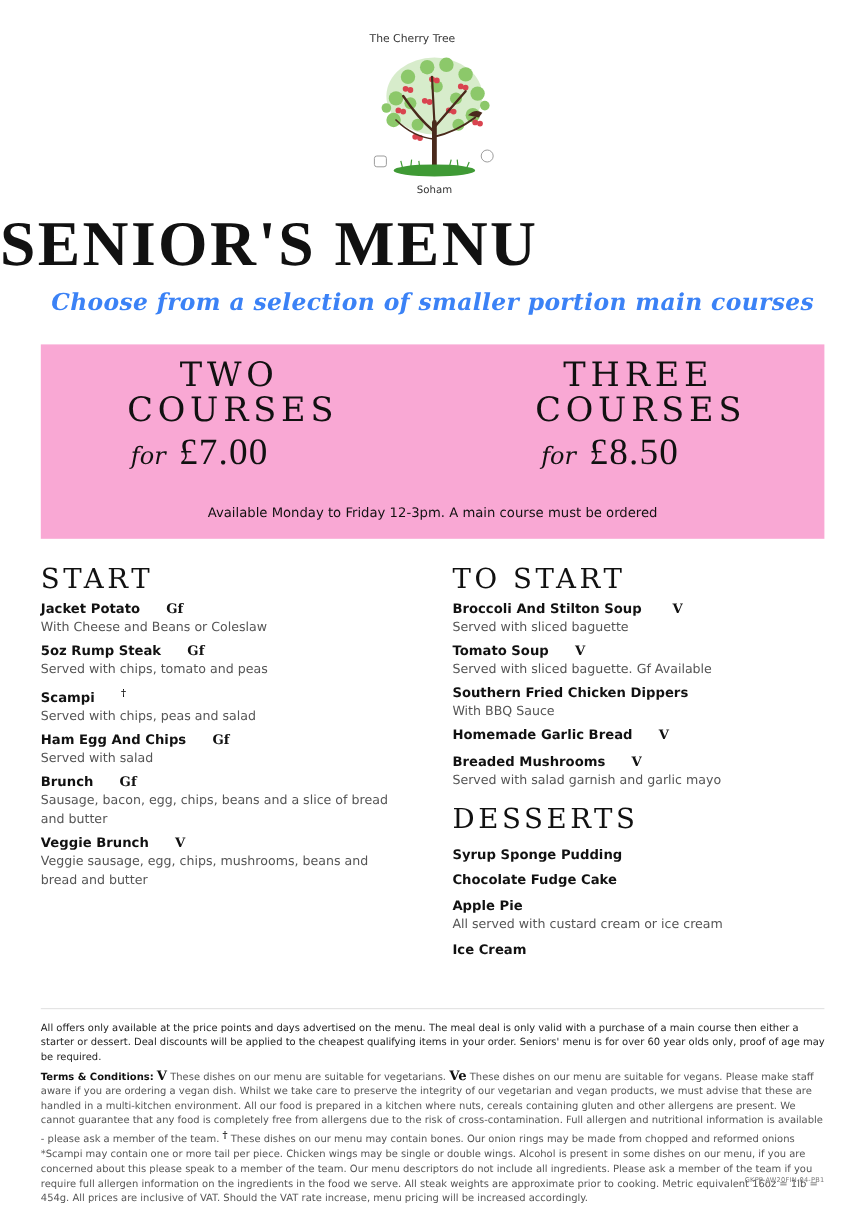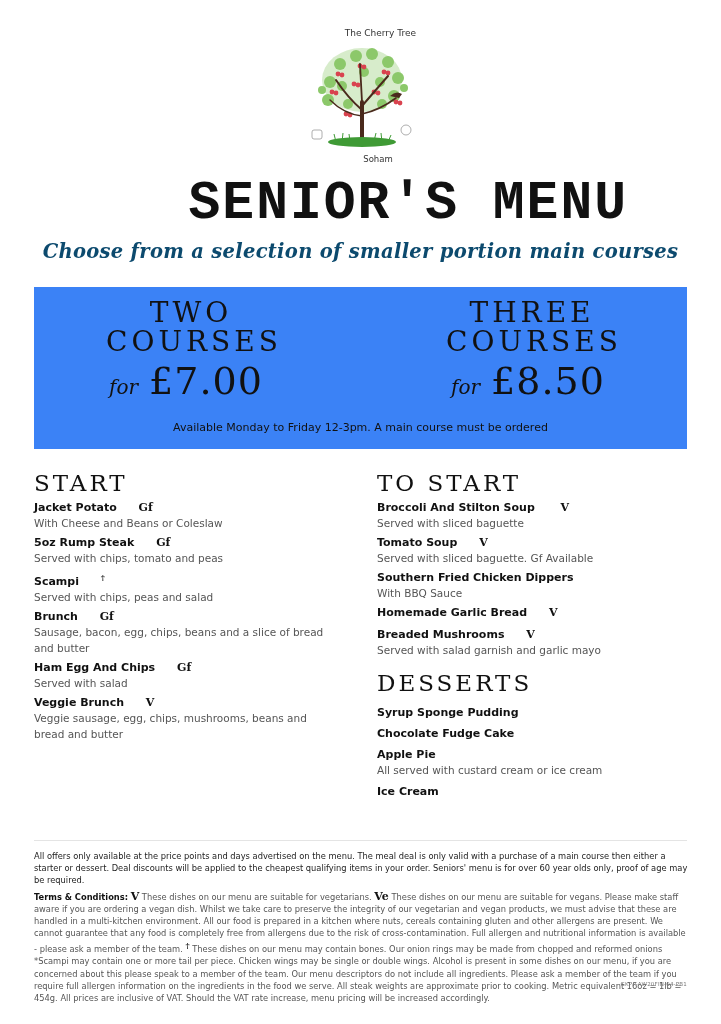--- a/index.html
+++ b/index.html
@@ -1,32 +1,32 @@
 <!DOCTYPE html>
 <html><head>
 <meta charset="utf-8">
 <style>
   * { box-sizing: border-box; margin: 0; padding: 0; }
   html, body { width: 721px; height: 1024px; background: #ffffff; overflow: hidden; }
   body { position: relative; font-family: "DejaVu Sans", sans-serif; color: #1a1a1a; }
 
   .logo { position: absolute; left: 308px; top: 28px; width: 108px; height: 136px; }
-  .logo-title { position: absolute; top: 0; left: 0; width: 100%; text-align: right; font-family: "DejaVu Sans", sans-serif; font-size: 9px; color: #333; }
-  .logo-foot { position: absolute; bottom: 0; left: 16px; width: 100%; text-align: center; font-family: "DejaVu Sans", sans-serif; font-size: 8.5px; color: #333; }
+  .logo-title { position: absolute; top: 0; left: 0; width: 100%; text-align: left; font-family: "DejaVu Sans", sans-serif; font-size: 9px; color: #333; }
+  .logo-foot { position: absolute; bottom: 0; left: 0; width: 100%; text-align: center; font-family: "DejaVu Sans", sans-serif; font-size: 8.5px; color: #333; }
   .logo svg { position: absolute; left: 0; top: 12px; }
 
-  .title { position: absolute; left: 0; top: 172px; width: 628px; text-align: right; font-family: Liberation Mono, monospace; font-size: 53px; letter-spacing: 2px; color: #111; line-height: 64px; }
-  .subtitle { position: absolute; left: 0; top: 240px; width: 721px; text-align: center; font-family: "DejaVu Serif", serif; font-style: italic; font-weight: bold; font-size: 19.5px; color: #0c4a6e; letter-spacing: 0.3px; }
-
-  .offer-panel { position: absolute; left: 34px; top: 287px; width: 653px; height: 162px; background: #3b82f6; }
+  .title { position: absolute; left: 0; top: 172px; width: 628px; text-align: left; font-family: Liberation Serif, serif; font-size: 53px; letter-spacing: 2px; color: #111; line-height: 64px; }
+  .subtitle { position: absolute; left: 0; top: 240px; width: 721px; text-align: center; font-family: "DejaVu Serif", serif; font-style: italic; font-weight: bold; font-size: 19.5px; color: #3b82f6; letter-spacing: 0.3px; }
+
+  .offer-panel { position: absolute; left: 34px; top: 287px; width: 653px; height: 162px; background: #f9a8d4; }
   .offer { position: absolute; text-align: center; font-family: "DejaVu Serif", serif; color: #111; }
   .offer .line { font-size: 28px; letter-spacing: 4px; line-height: 29px; display: block; }
   .offer .price-row { display: block; margin-top: 3px; text-align: left; }
   .offer .for { font-style: italic; font-size: 20px; font-family: "DejaVu Serif", serif; margin-right: 6px; }
-  .offer .price { font-size: 38px; letter-spacing: 1px; }
+  .offer .price { font-size: 31px; letter-spacing: 1px; font-family: Liberation Serif, serif; }
   .offer-two { left: 72px; top: 11px; width: 170px; }
   .offer-two .price-row { padding-left: 3px; }
   .offer-three { left: 412px; top: 11px; width: 172px; }
   .offer-three .price-row { padding-left: 5px; }
   .availability { position: absolute; left: 0; top: 134px; width: 100%; text-align: center; font-size: 11px; color: #111; }
 
   .section { position: absolute; }
   .section-title { font-family: "DejaVu Serif", serif; font-size: 23px; letter-spacing: 3px; color: #111; line-height: 28px; margin-bottom: 3px; }
   .item { margin-bottom: 4px; }
   .item-name { font-size: 11px; font-weight: bold; color: #111; line-height: 15px; }
@@ -147,26 +147,26 @@
   </div>
   <div class="item">
     <div class="item-name"><span>5oz Rump Steak</span> <span class="item-tag">Gf</span></div>
     <div class="item-desc">Served with chips, tomato and peas</div>
   </div>
   <div class="item">
     <div class="item-name"><span>Scampi</span> <sup class="item-tag" style="font-size:8px">†</sup></div>
     <div class="item-desc">Served with chips, peas and salad</div>
   </div>
   <div class="item">
+    <div class="item-name"><span>Ham Egg And Chips</span> <span class="item-tag">Gf</span></div>
+    <div class="item-desc">Served with salad</div>
+  </div>
+  <div class="item">
     <div class="item-name"><span>Brunch</span> <span class="item-tag">Gf</span></div>
     <div class="item-desc">Sausage, bacon, egg, chips, beans and a slice of bread and butter</div>
-  </div>
-  <div class="item">
-    <div class="item-name"><span>Ham Egg And Chips</span> <span class="item-tag">Gf</span></div>
-    <div class="item-desc">Served with salad</div>
   </div>
   <div class="item">
     <div class="item-name"><span>Veggie Brunch</span> <span class="item-tag">V</span></div>
     <div class="item-desc">Veggie sausage, egg, chips, mushrooms, beans and bread and butter</div>
   </div>
 </div>
 
 <div class="section starters">
   <div class="section-title">TO START</div>
   <div class="item">

